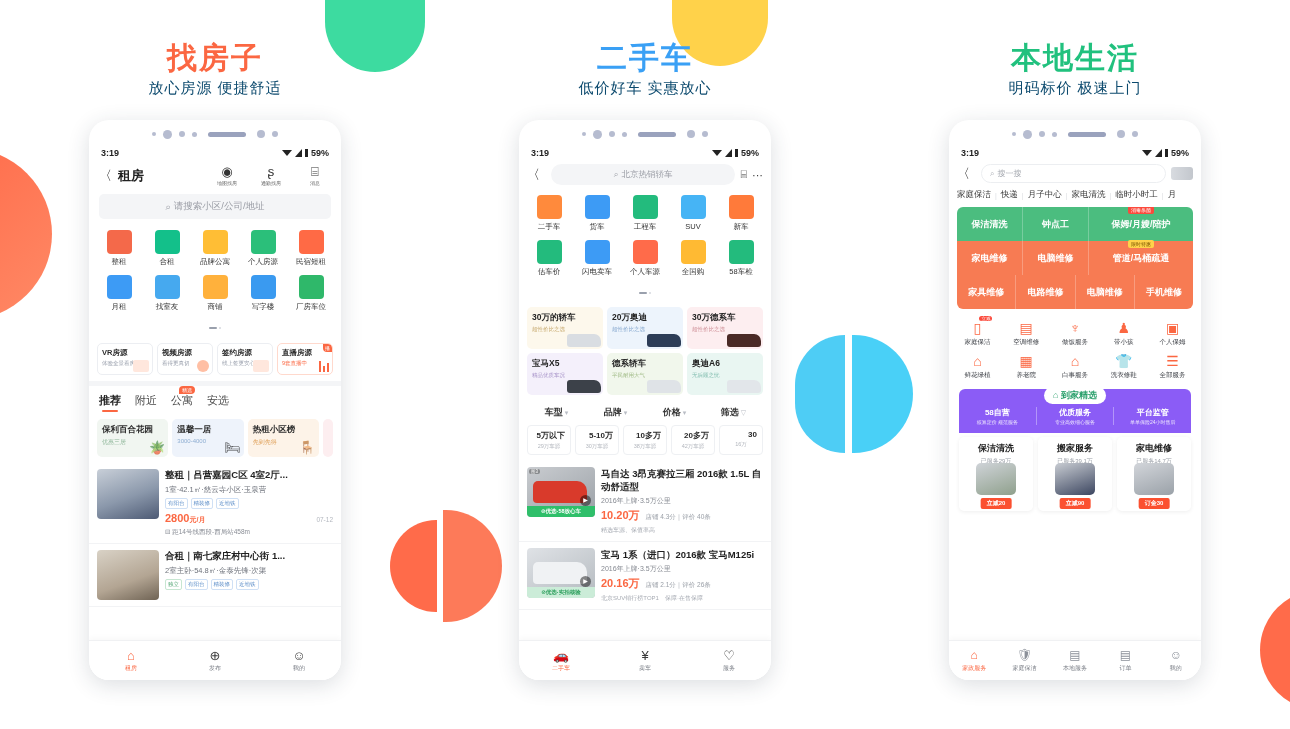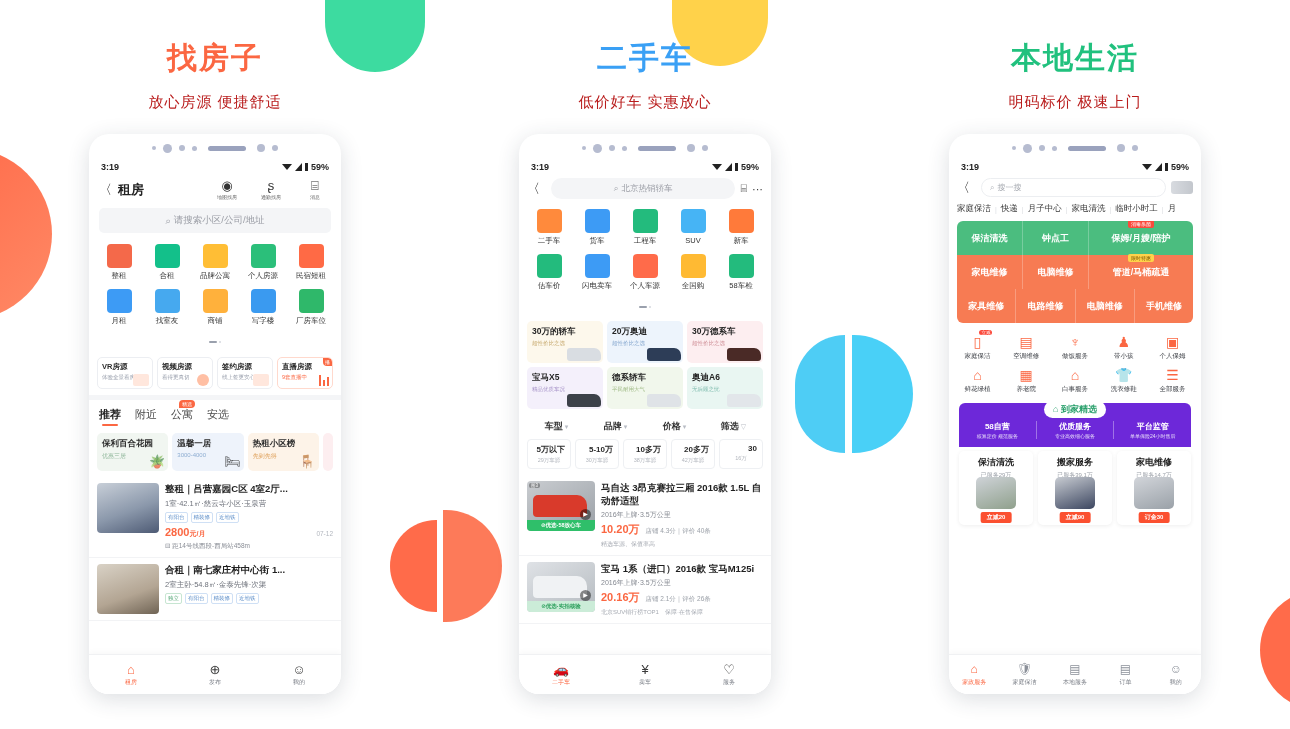--- a/index.html
+++ b/index.html
@@ -64,21 +64,21 @@
   .columns {
     position: relative; z-index: 2;
     display: flex; width: 1290px; height: 729px;
   }
   .col { flex: 1; display: flex; flex-direction: column; align-items: center; padding-top: 38px; }
 
   .col-title { font-size: 30px; font-weight: bold; letter-spacing: 2px; }
   .col-1 .col-title { color: #fb6742; }
   .col-2 .col-title { color: #3aa0f5; }
   .col-3 .col-title { color: #21c17e; }
-  .col-sub { font-size: 15px; color: #b91c1c; margin-top: 14px; letter-spacing: 1px; }
+  .col-sub { font-size: 15px; color: #0c4a6e; margin-top: 0; letter-spacing: 1px; }
 
   
   .phone {
     margin-top: 22px; width: 252px; height: 560px;
     background: #fff; border-radius: 20px;
     box-shadow: 0 5px 22px rgba(40,50,70,.16);
     overflow: hidden; position: relative;
     display: flex; flex-direction: column;
   }
   .notch { height: 28px; display: flex; align-items: center; justify-content: center; gap: 7px; }
@@ -238,21 +238,21 @@
   .p3-row.r3 .p3-cell { background: #f77b53; }
   .p3-row.r4 .p3-cell { background: #f77b53; }
   .p3-badge { position: absolute; top: -1px; left: 50%; transform: translateX(-50%); background: #fb4a3c; color: #fff; font-size: 5px; padding: 1px 3px; border-radius: 2px; font-weight: normal; }
   .p3-badge.y { background: #ffd24a; color: #7a5500; }
   .p3-icons { display: grid; grid-template-columns: repeat(5,1fr); padding: 2px 4px 4px; }
   .p3-ic { text-align: center; padding: 3px 0; position: relative; }
   .p3-ic .gl { font-size: 14px; color: #fb6742; display: block; line-height: 16px; }
   .p3-ic .lb { font-size: 6.5px; color: #3f4248; margin-top: 2px; display: block; }
   .p3-ic .tag { position: absolute; top: -1px; left: 50%; margin-left: 2px; background: #fb4a3c; color: #fff; font-size: 4.5px; padding: 0 2px; border-radius: 3px; }
 
-  .p3-banner { margin: 2px 10px 0; background: #6d28d9; border-radius: 6px 6px 0 0; padding: 5px 0 8px; position: relative; }
+  .p3-banner { margin: 2px 10px 0; background: #8b5cf6; border-radius: 6px 6px 0 0; padding: 5px 0 8px; position: relative; }
   .p3-banner .pill { position: absolute; left: 50%; transform: translateX(-50%); top: -2px; background: #fff; border-radius: 9px; padding: 2px 9px; font-size: 9px; font-weight: bold; color: #2aa06c; white-space: nowrap; }
   .p3-banner .cols { display: flex; margin-top: 13px; }
   .p3-banner .bc { flex: 1; text-align: center; border-right: 1px solid rgba(255,255,255,.35); }
   .p3-banner .bc:last-child { border-right: none; }
   .p3-banner .bt { font-size: 8px; font-weight: bold; color: #fff; }
   .p3-banner .bs { font-size: 5px; color: rgba(255,255,255,.85); margin-top: 1px; }
   .p3-svc { display: grid; grid-template-columns: repeat(3,1fr); gap: 5px; padding: 4px 10px 0; }
   .svc { background: #fff; border-radius: 5px; box-shadow: 0 1px 4px rgba(0,0,0,.07); padding: 5px 0 0; text-align: center; position: relative; overflow: hidden; height: 74px; }
   .svc .t { font-size: 9px; font-weight: bold; color: #1f1f1f; }
   .svc .s { font-size: 6px; color: #9ba0a8; margin-top: 2px; }

